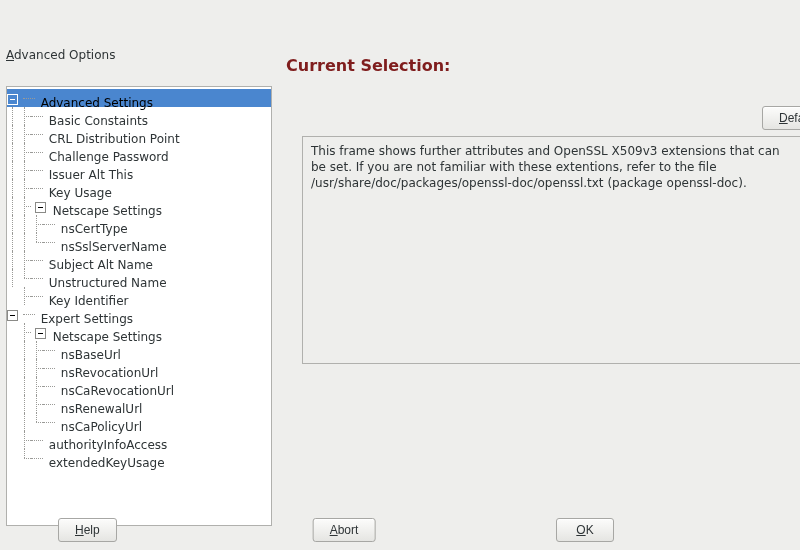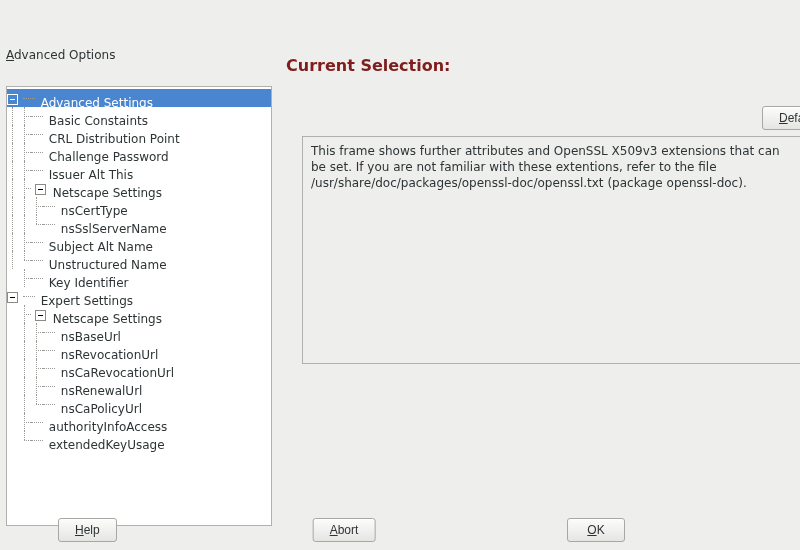--- a/index.html
+++ b/index.html
@@ -44,21 +44,21 @@
   .tree-row {
     height: 18px;
     line-height: 18px;
     white-space: nowrap;
     font-size: 12px;
     padding-right: 4px;
     box-sizing: border-box;
   }
   .tree-row.selected {
     background: #4a86cf;
-    color: #ffffff;
+    color: #000000;
   }
   .tree-row .cell {
     display: inline-block;
     vertical-align: top;
     text-align: center;
     height: 18px;
   }
   .w12 { width: 12px; }
   
   .glyph {
@@ -182,21 +182,21 @@
   .btn .accel { text-decoration: underline; }
   .bottom-bar {
     position: absolute;
     left: 6px;
     right: 6px;
     bottom: 8px;
     height: 28px;
   }
   .bottom-bar .left  { position:absolute; left:4px;  bottom:0; }
   .bottom-bar .mid   { position:absolute; left:50%;  bottom:0; transform:translateX(-50%);}
-  .bottom-bar .right { position:absolute; right:9px; bottom:0;border-radius:9px; }
+  .bottom-bar .right { position:absolute; right:20px; bottom:0;border-radius:9px; }
 </style>
 </head>
 <body>
 
 <div class="window">
 
   <div class="left-pane">
     <div class="left-label">
       <span class="accel">A</span><span>dvanced Options</span>
     </div>
@@ -223,20 +223,24 @@
     <div class="tree-row">
       <span class="glyph g-v"></span><span class="glyph g-t"></span><span class="glyph g-h"></span>
       <span class="label">Challenge Password</span>
     </div>
 
     <div class="tree-row">
       <span class="glyph g-v"></span><span class="glyph g-t"></span><span class="glyph g-h"></span>
       <span class="label">Issuer Alt This</span>
     </div>
 
+    <div class="tree-row">
+      <span class="glyph g-v"></span><span class="glyph g-t"></span><span class="glyph g-h"></span>
+      <span class="label">Key Usage</span>
+    </div>
 
     <div class="tree-row">
       <span class="glyph g-v"></span><span class="glyph g-t"></span>
       <span class="cell w12"><span class="expander minus"></span></span>
       <span class="label">Netscape Settings</span>
     </div>
 
 
     <div class="tree-row">
       <span class="glyph g-v"></span><span class="glyph g-v"></span><span class="glyph g-t"></span><span class="glyph g-h"></span>

